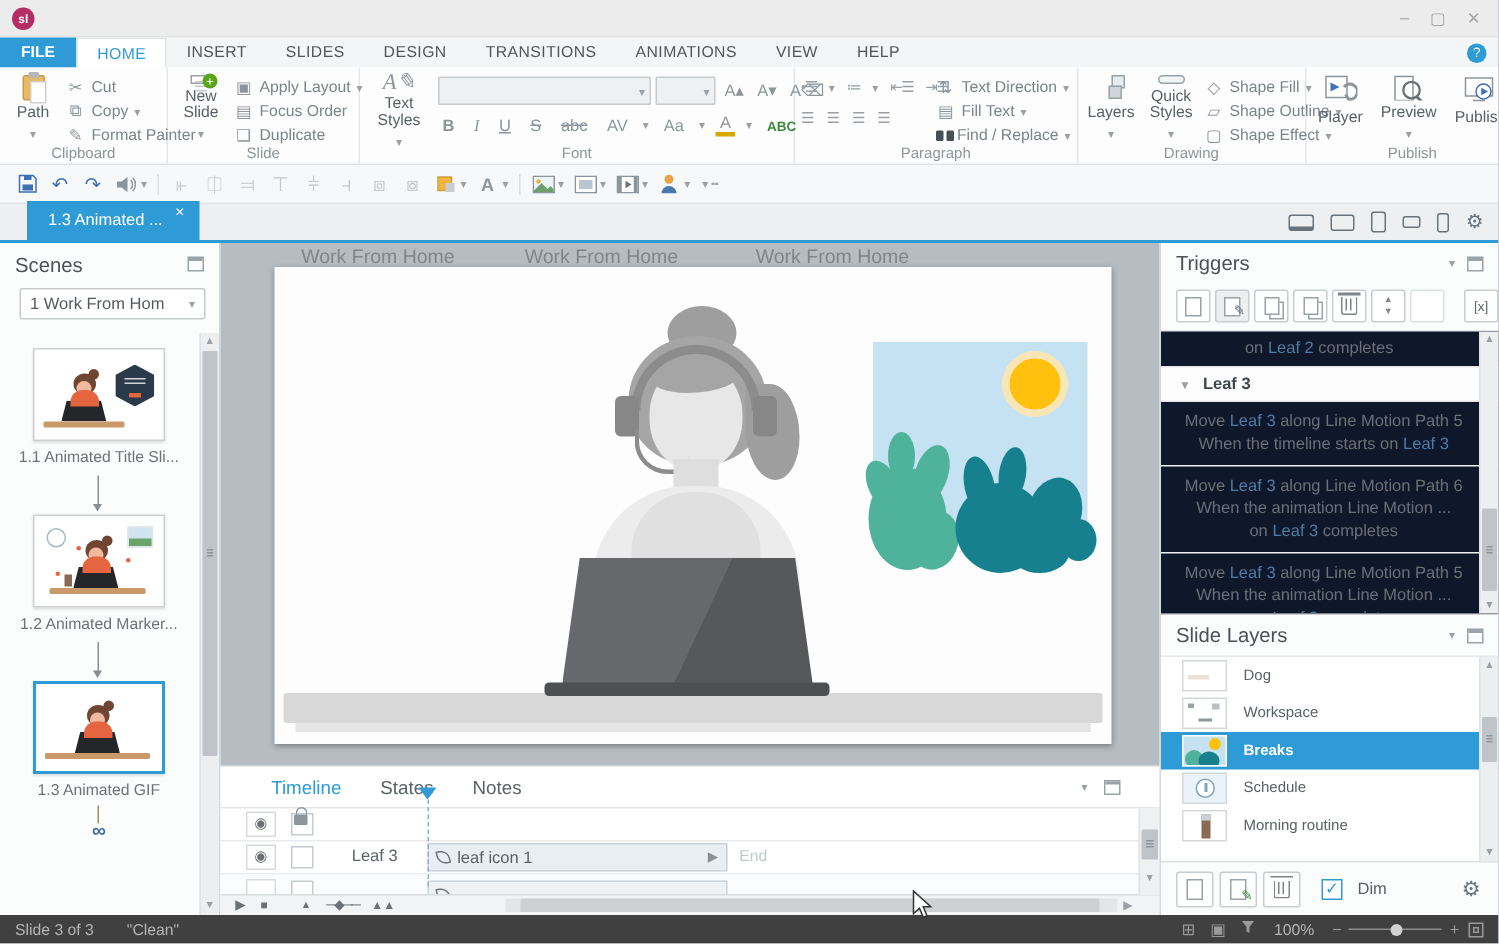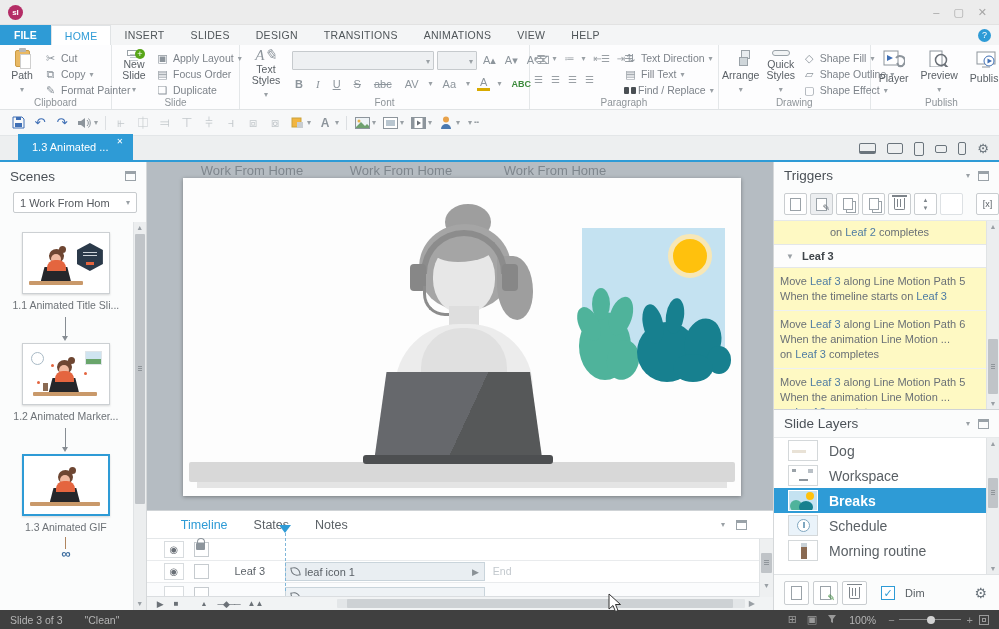--- a/index.html
+++ b/index.html
@@ -138,28 +138,28 @@
 .tlbottom{position:absolute;left:0;right:0;bottom:0;height:14px;background:#f1f3f4;border-top:1px solid #dadde0;display:flex;align-items:center;color:#6b7177;font-size:9px}
 .hscroll{position:absolute;left:190px;right:28px;top:2px;bottom:2px;background:#e3e6e8;border-radius:1px}
 .hthumb{position:absolute;left:10px;right:12px;top:0;bottom:0;background:#cdd1d4;border-radius:1px}
 .tlvs{position:absolute;right:0;top:28px;width:14px;height:58px;background:#eef0f1;border-left:1px solid #e0e3e5}
 
 
 .triggers{height:248px;border-left:1px solid #d5d8da;border-bottom:1px solid #cfd3d6;display:flex;flex-direction:column;position:relative}
 .trigbar{display:flex;gap:3px;padding:4px 0 5px 10px}
 .tbtn{width:23px;height:22px;border:1px solid #c9cdd0;background:#fff;border-radius:2px;display:flex;align-items:center;justify-content:center;color:#7d848a;font-size:10px;position:relative}
 .tbtn.raised{background:#eceef0}
-.triglist{flex:1;background:#fef9c3;border-top:1px solid #e6e9ea;position:relative;overflow:hidden;font-size:11px;color:#6a7076}
+.triglist{flex:1;background:#0f172a;border-top:1px solid #e6e9ea;position:relative;overflow:hidden;font-size:11px;color:#6a7076}
 .tlink{color:#4f7ca3}
 .tgroup{display:flex;align-items:center;gap:8px;padding:5px 0 5px 12px;border-top:1px solid #e4e7e9;border-bottom:1px solid #e4e7e9;color:#3f454a;font-weight:bold;background:#fdfdfd}
 .tgroup .tri{color:#9aa0a5;font-size:8px;font-weight:normal}
-.titem{text-align:left;padding:6px 14px 6px 6px;line-height:15px;border-bottom:1px solid #eef1f2}
+.titem{text-align:center;padding:6px 14px 6px 6px;line-height:15px;border-bottom:1px solid #eef1f2}
 .layers{height:200px;border-left:1px solid #d5d8da;display:flex;flex-direction:column;position:relative}
 .laylist{flex:1;background:#fff;border-top:1px solid #e6e9ea;position:relative;overflow:hidden}
-.layrow{height:25px;display:flex;align-items:center;gap:11px;padding-left:14px;color:#5a6065;font-size:14px;position:relative}
+.layrow{height:25px;display:flex;align-items:center;gap:11px;padding-left:14px;color:#5a6065;font-size:10px;position:relative}
 .layrow.sel{background:#2e9bd6;color:#fff}
 .laythumb{width:30px;height:21px;background:#fff;border:1px solid #d4d8da;position:relative;flex:0 0 auto;overflow:hidden}
 .laytools{height:36px;display:flex;align-items:center;gap:4px;padding-left:10px;border-top:1px solid #e0e3e5;background:#fbfcfc}
 .lbtn{width:25px;height:24px;border:1px solid #c9cdd0;background:#fff;border-radius:2px;display:flex;align-items:center;justify-content:center;position:relative}
 .dimck{width:14px;height:14px;border:1px solid #2e9bd6;background:#fff;color:#2e9bd6;font-size:11px;line-height:12px;text-align:center;margin-left:10px}
 .trash{width:11px;height:12px;border:1px solid #7d848a;border-top:none;border-radius:0 0 2px 2px;position:relative}
 .trash:before{content:"";position:absolute;left:-3px;top:-3px;width:15px;height:1.5px;background:#7d848a}
 .trash:after{content:"";position:absolute;left:2px;top:1px;width:1px;height:8px;background:#7d848a;box-shadow:3px 0 #7d848a}
 
 
@@ -323,21 +323,21 @@
       </div>
       <div class="rglabel">Paragraph</div>
     </div>
 
     <div class="rgroup" style="width:152px">
       <div class="bigbtn">
         <span class="sqrs">
             <i></i>
             <i></i>
           </span>
-        <span>Arrange</span>
+        <span>Layers</span>
           <span class="caret">▾</span>
       </div>
       <div class="bigbtn">
         <span class="qstyle"></span>
         <span>Quick Styles</span>
           <span class="caret">▾</span>
       </div>
       <div class="stack">
         <div class="smallitem">
             <span class="gicon">◇</span>

